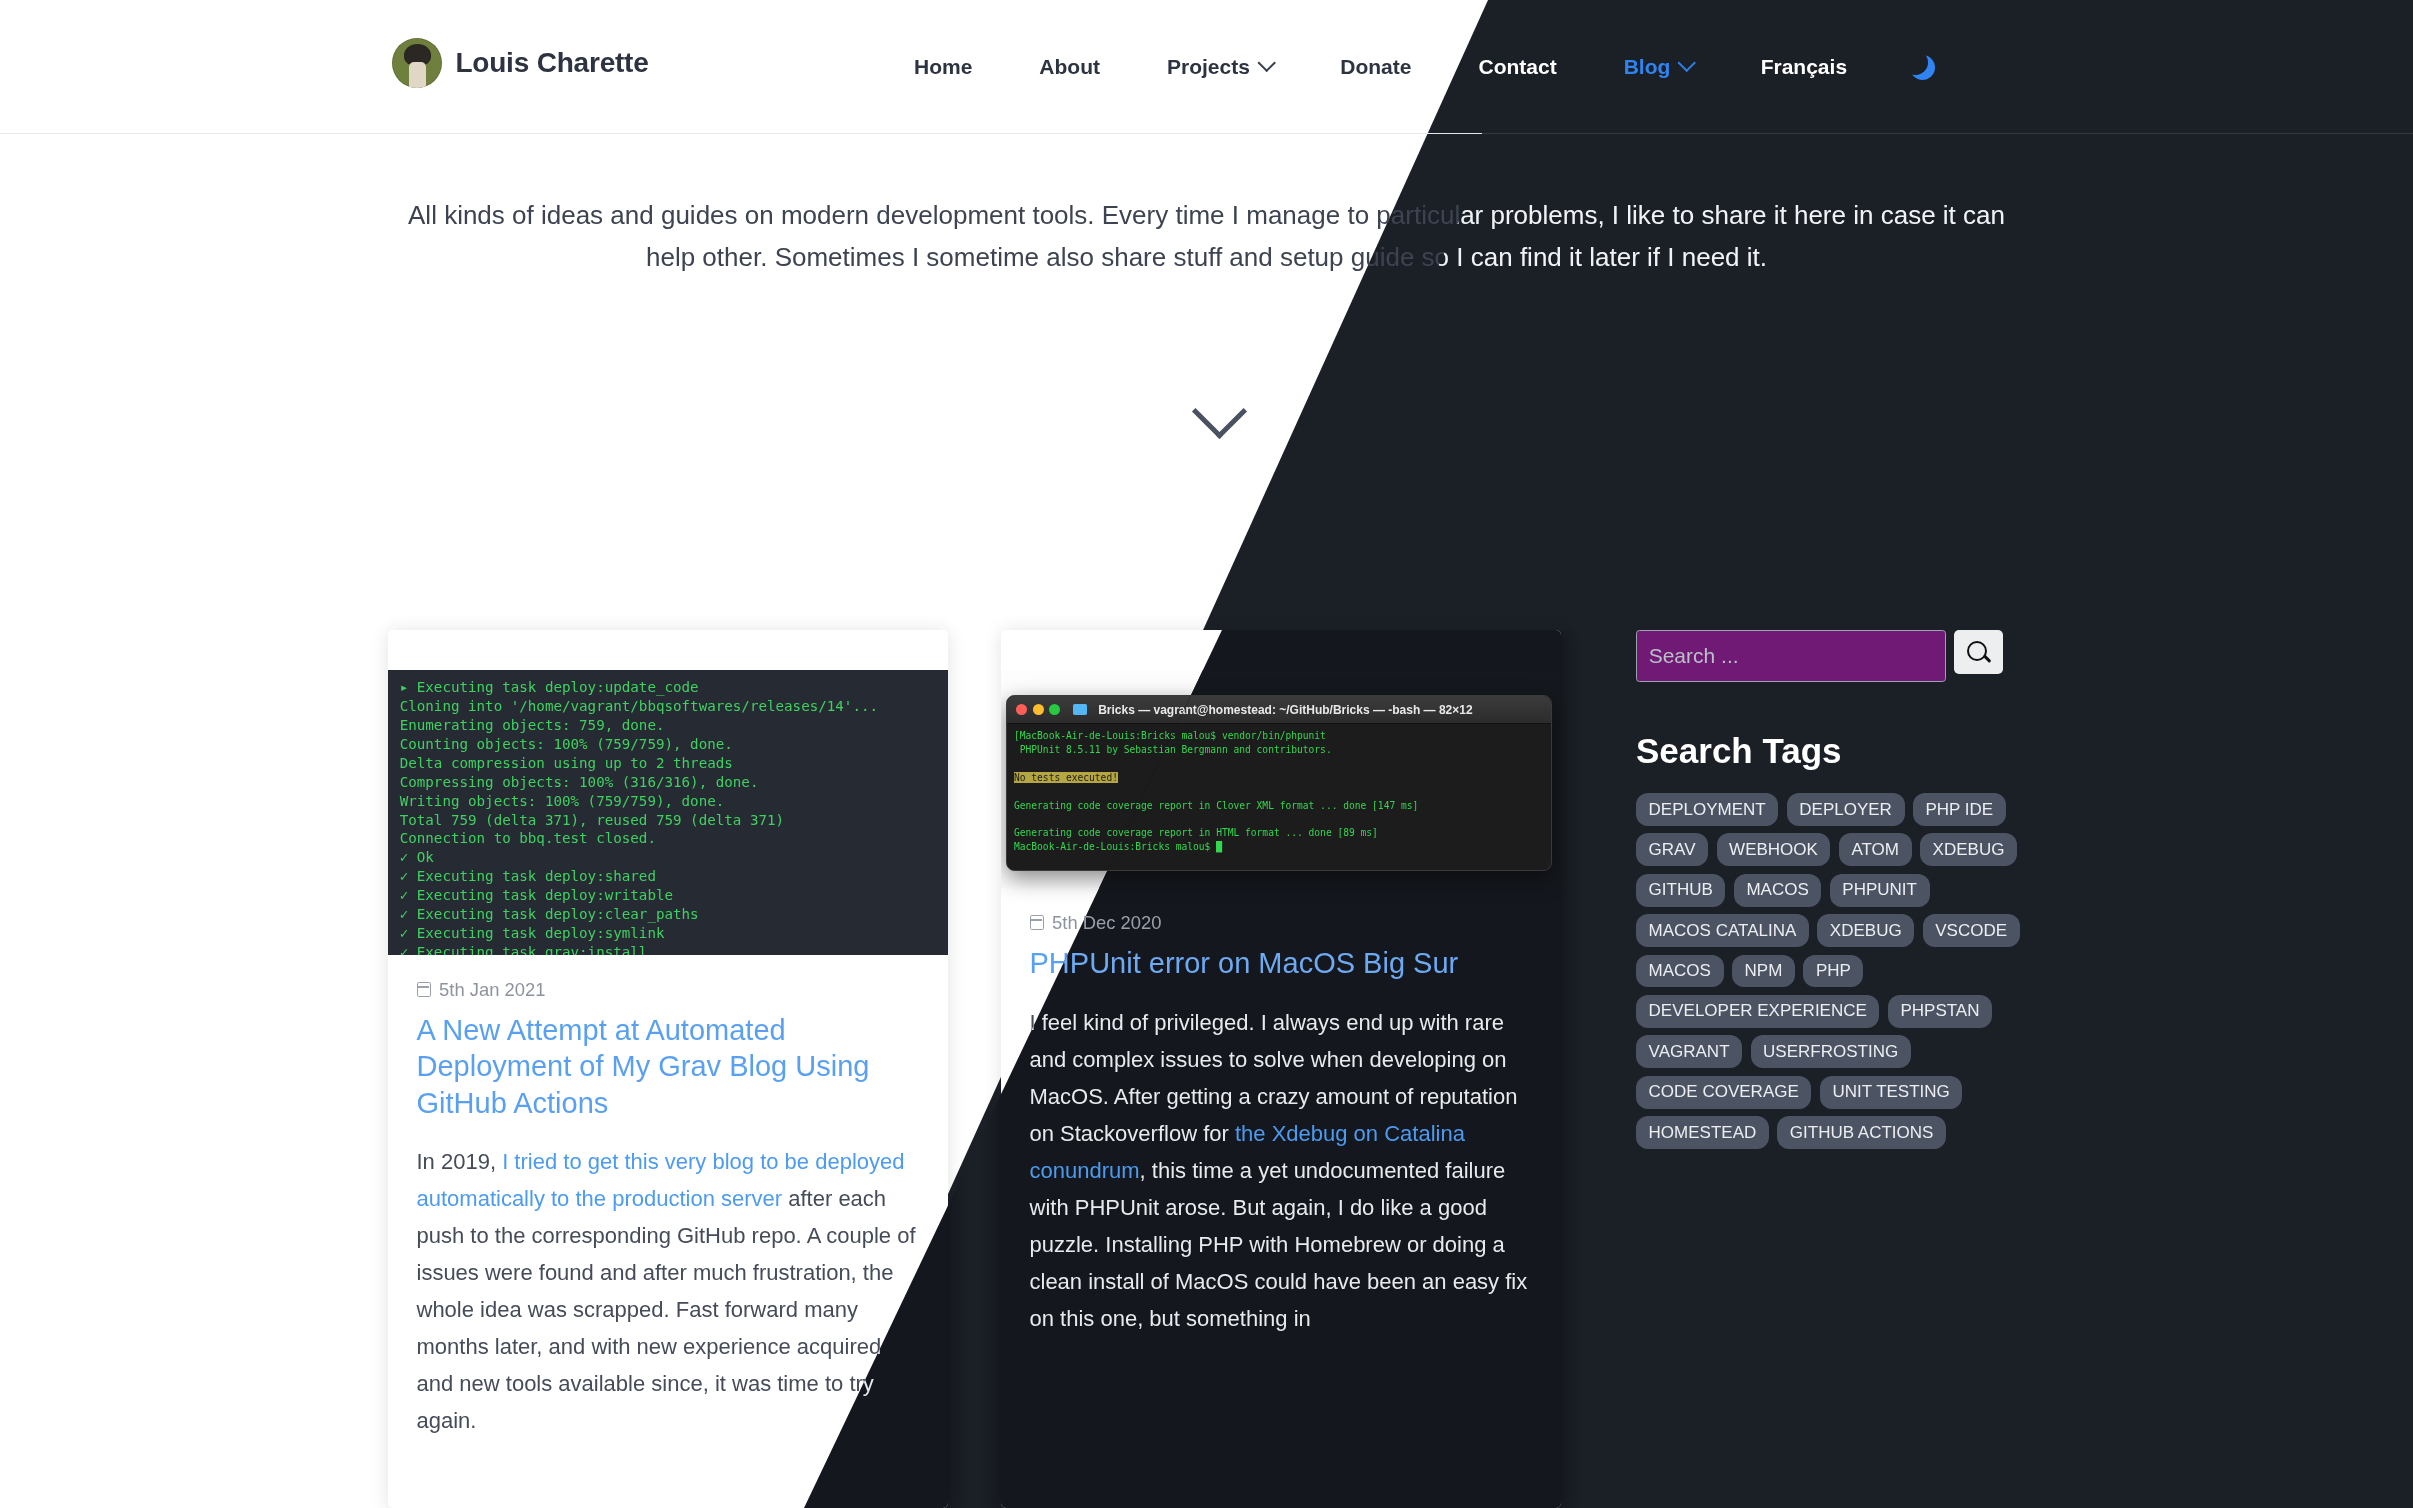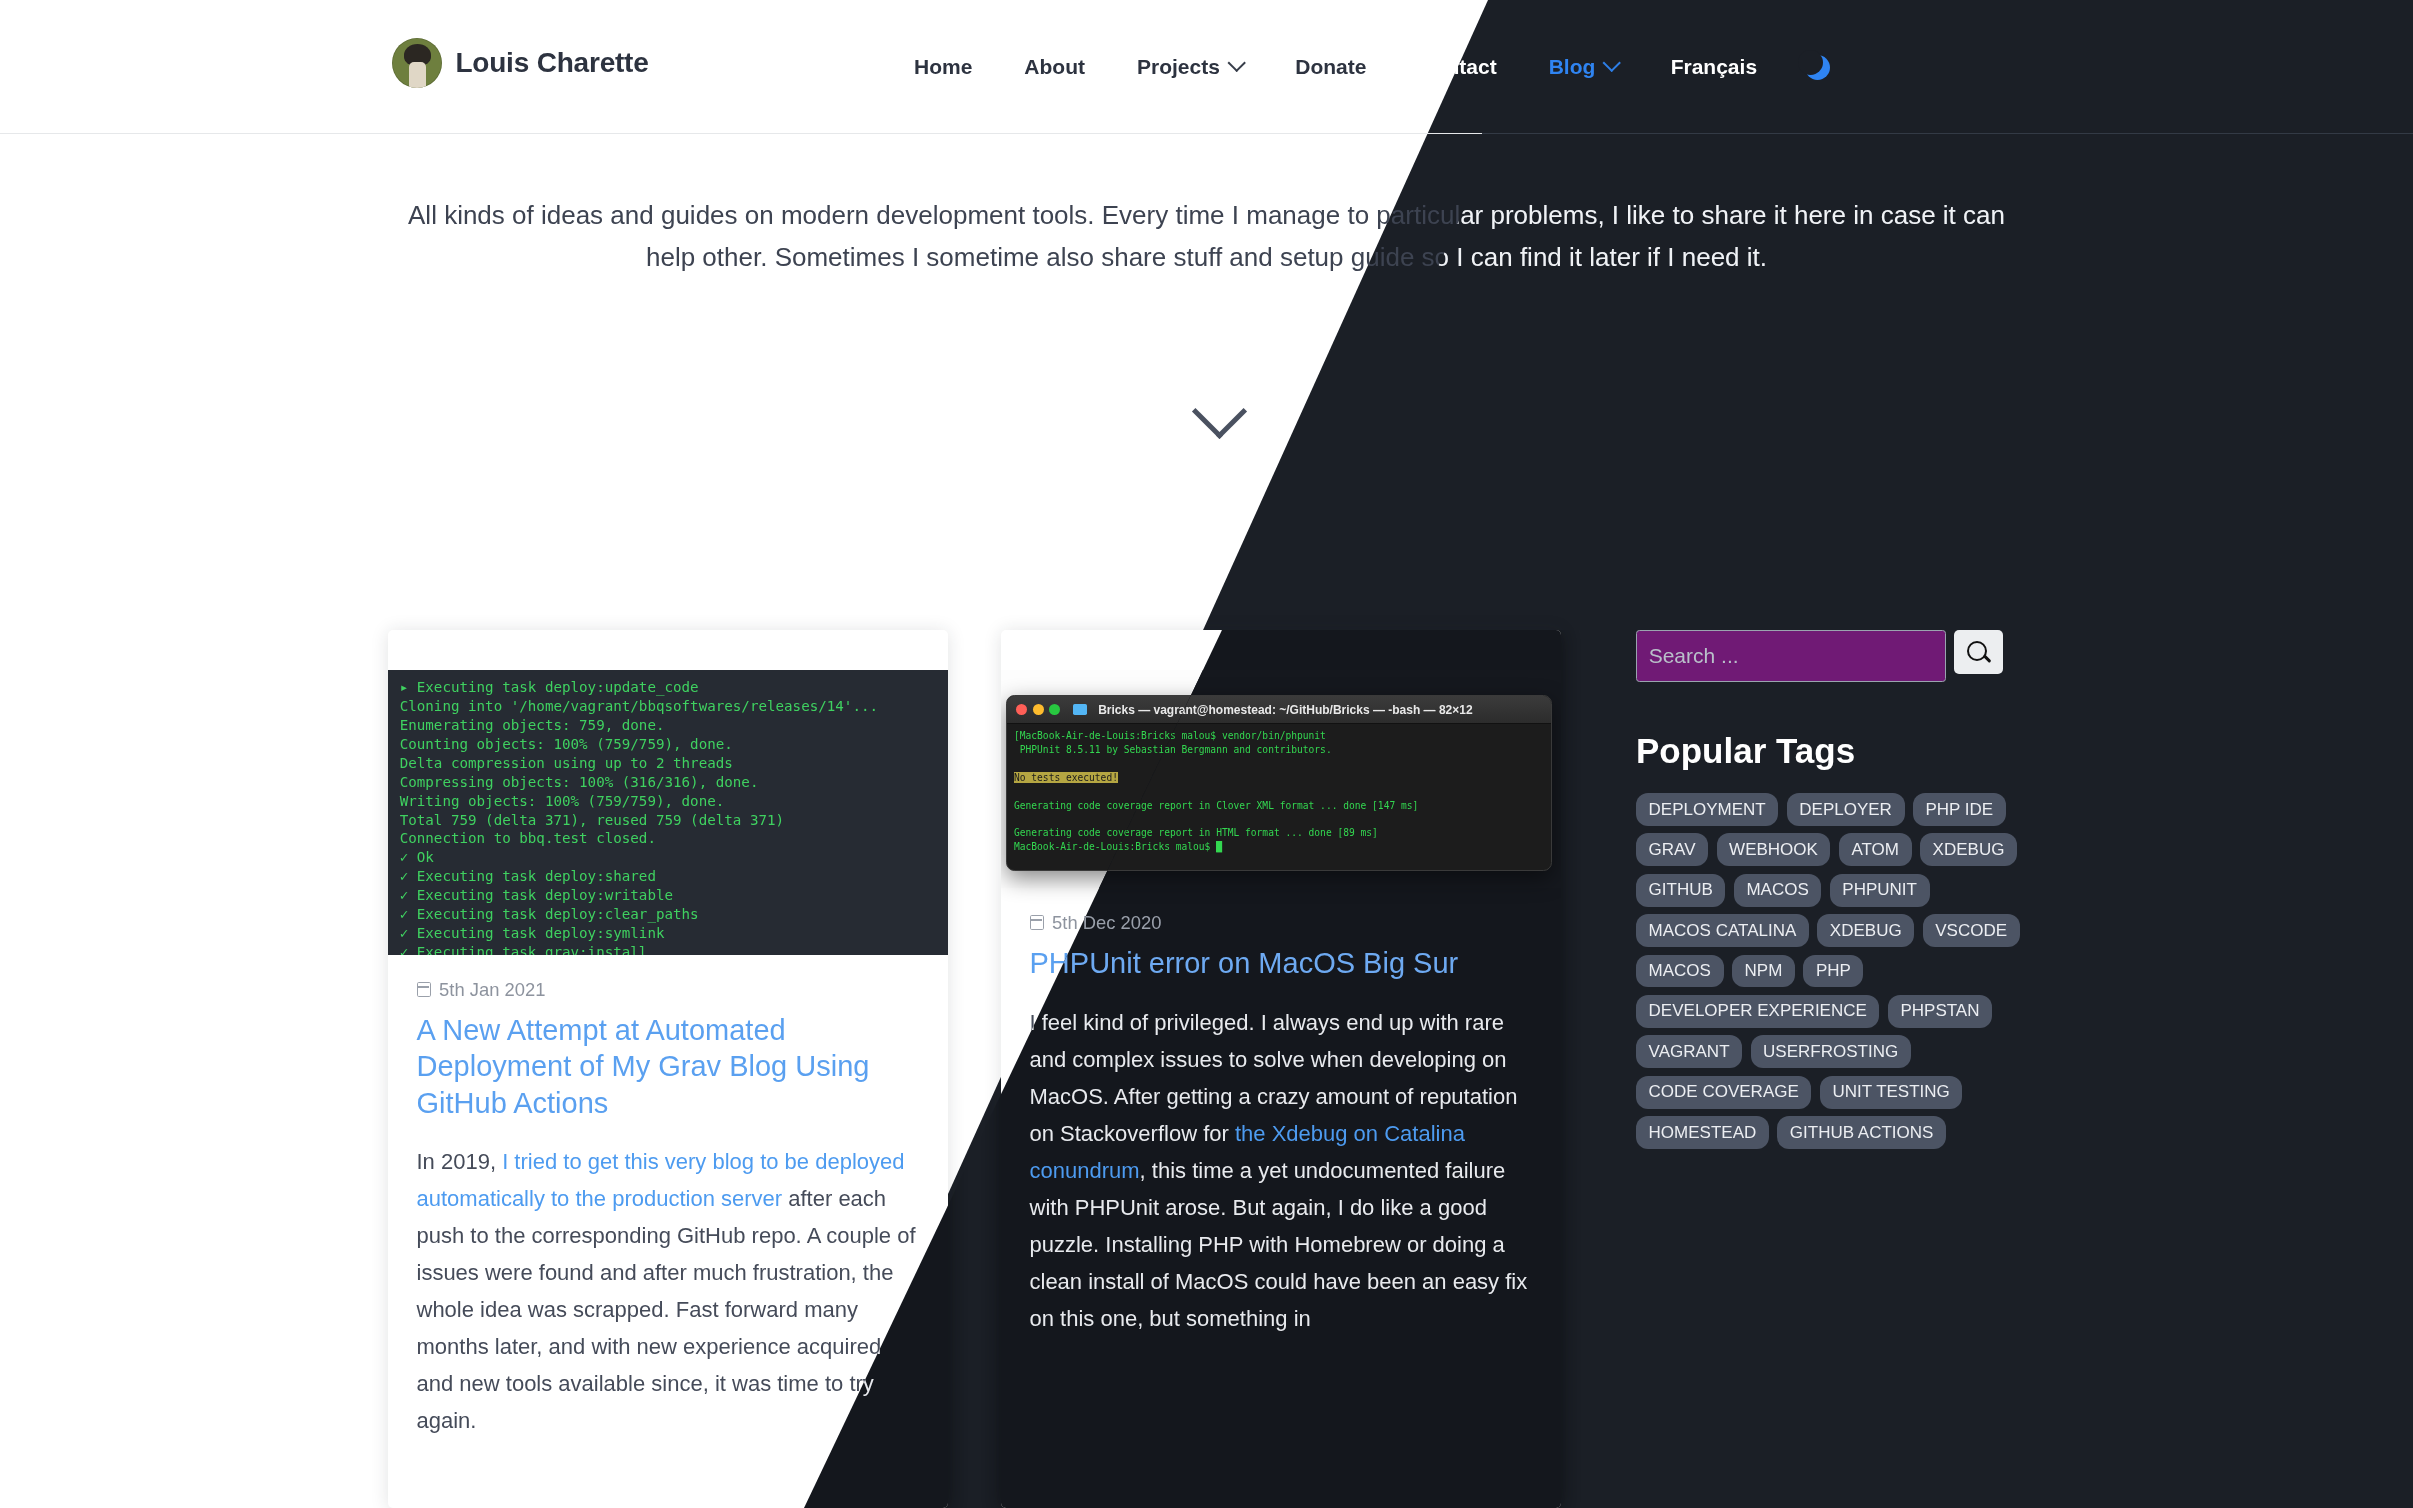--- a/index.html
+++ b/index.html
@@ -39,21 +39,21 @@
   .avatar::before {
     content:""; position:absolute; left:11.7px; top:5.9px; width:27px; height:22px;
     background:#2b2722; border-radius: 50% 50% 42% 42%;
   }
   .avatar::after {
     content:""; position:absolute; left:17px; top:23.5px; width:17px; height:27px;
     background:#e0d7c6; border-radius: 5px 5px 2.5px 2.5px;
   }
   .brand-name { font-size: 28px; font-weight: 700; color: #2d3340; letter-spacing: -0.2px; white-space: nowrap; }
 
-  #nav { position:absolute; left: 888px; top: 0; height: 134px; display:flex; align-items:center; gap: 0; }
+  #nav { position:absolute; left: 888px; top: 0; height: 134px; display:flex; align-items:center; gap: 15px; }
   .nav-item {
     font-size: 21px; font-weight: 700; color: #2d3340;
     padding: 0 26px; white-space: nowrap; display:flex; align-items:center; gap:10px;
     text-decoration: none; position: relative; z-index: 6;
   }
   .nav-item.on-dark { color: #ffffff; }
   .nav-item.active { color: #2f84f2; }
   .chev {
     display:inline-block; width: 13.4px; height: 13.4px;
     border-right: 2.5px solid currentColor; border-bottom: 2.5px solid currentColor;
@@ -315,21 +315,21 @@
     </div>
   </div>
 
   <div id="sidebar">
     <div class="search-row">
       <input class="search-input" type="text" placeholder="Search ..." style="">
       <button class="search-btn">
         <span class="mag"></span>
       </button>
     </div>
-    <div class="sidebar-title">Popular Tags</div>
+    <div class="sidebar-title">Search Tags</div>
     <div class="tags" id="tag-list">
         <span class="tag">DEPLOYMENT</span>
         <span class="tag">DEPLOYER</span>
         <span class="tag">PHP IDE</span>
         <span class="tag">GRAV</span>
         <span class="tag">WEBHOOK</span>
         <span class="tag">ATOM</span>
         <span class="tag">XDEBUG</span>
         <span class="tag">GITHUB</span>
         <span class="tag">MACOS</span>

